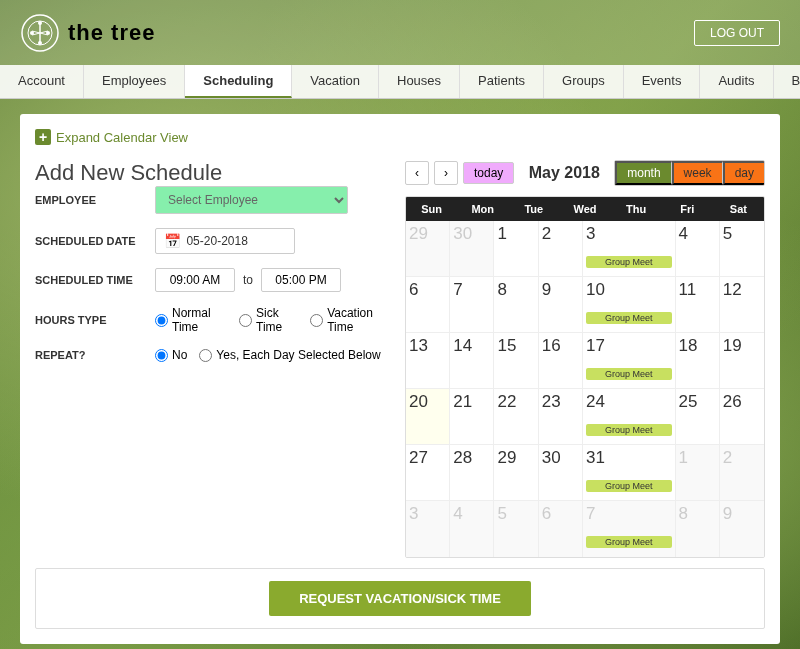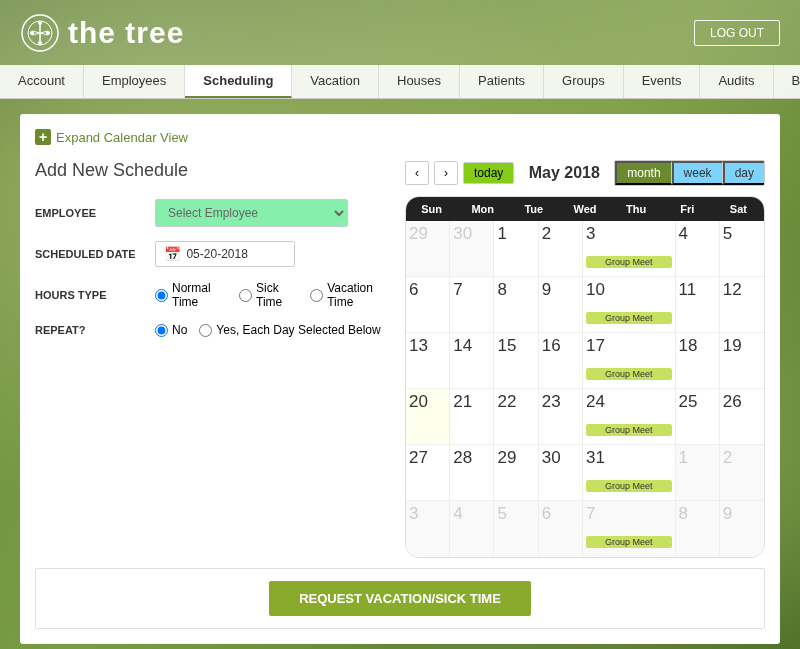--- a/index.html
+++ b/index.html
@@ -37,22 +37,22 @@
     .logo {
       display: flex;
       align-items: center;
       gap: 8px;
     }
     .logo-icon {
       width: 40px;
       height: 40px;
     }
     .logo-text {
-      color: #ffffff;
-      font-size: 30px;
+      color: #000000;
+      font-size: 22px;
       font-weight: bold;
       letter-spacing: 1px;
     }
     .logout-btn {
       background: transparent;
       border: 1px solid white;
       color: white;
       padding: 5px 15px;
       cursor: pointer;
       font-size: 12px;
@@ -112,23 +112,22 @@
     .content-area {
       display: flex;
       gap: 20px;
     }
     
     .form-section {
       width: 350px;
       flex-shrink: 0;
     }
     .form-title {
-      font-size: 18px;
+      font-size: 22px;
       color: #444;
-      margin-bottom: 18px;
       font-weight: normal;
     }
     .form-row {
       display: flex;
       align-items: center;
       margin-bottom: 14px;
       gap: 10px;
     }
     .form-label {
       font-size: 11px;
@@ -239,21 +238,21 @@
       width: 24px;
       height: 24px;
       cursor: pointer;
       display: flex;
       align-items: center;
       justify-content: center;
       font-size: 12px;
       border-radius: 2px;
     }
     .cal-today-btn {
-      background: #84cc16;
+      background: #f0abfc;
       border: 1px solid #ccc;
       padding: 3px 10px;
       cursor: pointer;
       font-size: 12px;
       border-radius: 2px;
     }
     .cal-title {
       font-size: 16px;
       font-weight: bold;
       color: #333;
@@ -261,30 +260,30 @@
     .cal-view-btns {
       display: flex;
       border: 1px solid #ccc;
       border-radius: 2px;
       overflow: hidden;
     }
     .cal-view-btn {
       padding: 3px 10px;
       cursor: pointer;
       font-size: 12px;
-      background: #7dd3fc;
+      background: #f97316;
       border-right: 1px solid #ccc;
       color: #333;
     }
     .cal-view-btn:last-child { border-right: none; }
     .cal-view-btn.active { background: #6b8a2e; color: white; }
     
     .calendar-grid {
       border: 1px solid #ddd;
-      border-radius: 14px;
+      border-radius: 2px;
       overflow: hidden;
     }
     .cal-days-header {
       display: grid;
       grid-template-columns: repeat(7, 1fr);
       background: #222;
     }
     .cal-day-header {
       text-align: center;
       padding: 6px 2px;
@@ -415,20 +414,28 @@
       
       <div class="form-row">
         <label class="form-label">SCHEDULED DATE</label>
         <div class="date-input">
           <span class="date-icon">📅</span>
           <span class="date-text">05-20-2018</span>
         </div>
       </div>
 
       
+      <div class="form-row">
+        <label class="form-label">SCHEDULED TIME</label>
+        <div class="time-range">
+          <input type="text" class="time-input" value="09:00 AM" style="">
+          <span class="time-to">to</span>
+          <input type="text" class="time-input" value="05:00 PM" style="">
+        </div>
+      </div>
 
       
       <div class="form-row">
         <label class="form-label">HOURS TYPE</label>
         <div class="hours-type-group">
           <label class="radio-option">
             <input type="radio" name="hours" checked="" style="">
             <span>Normal Time</span>
           </label>
           <label class="radio-option">

